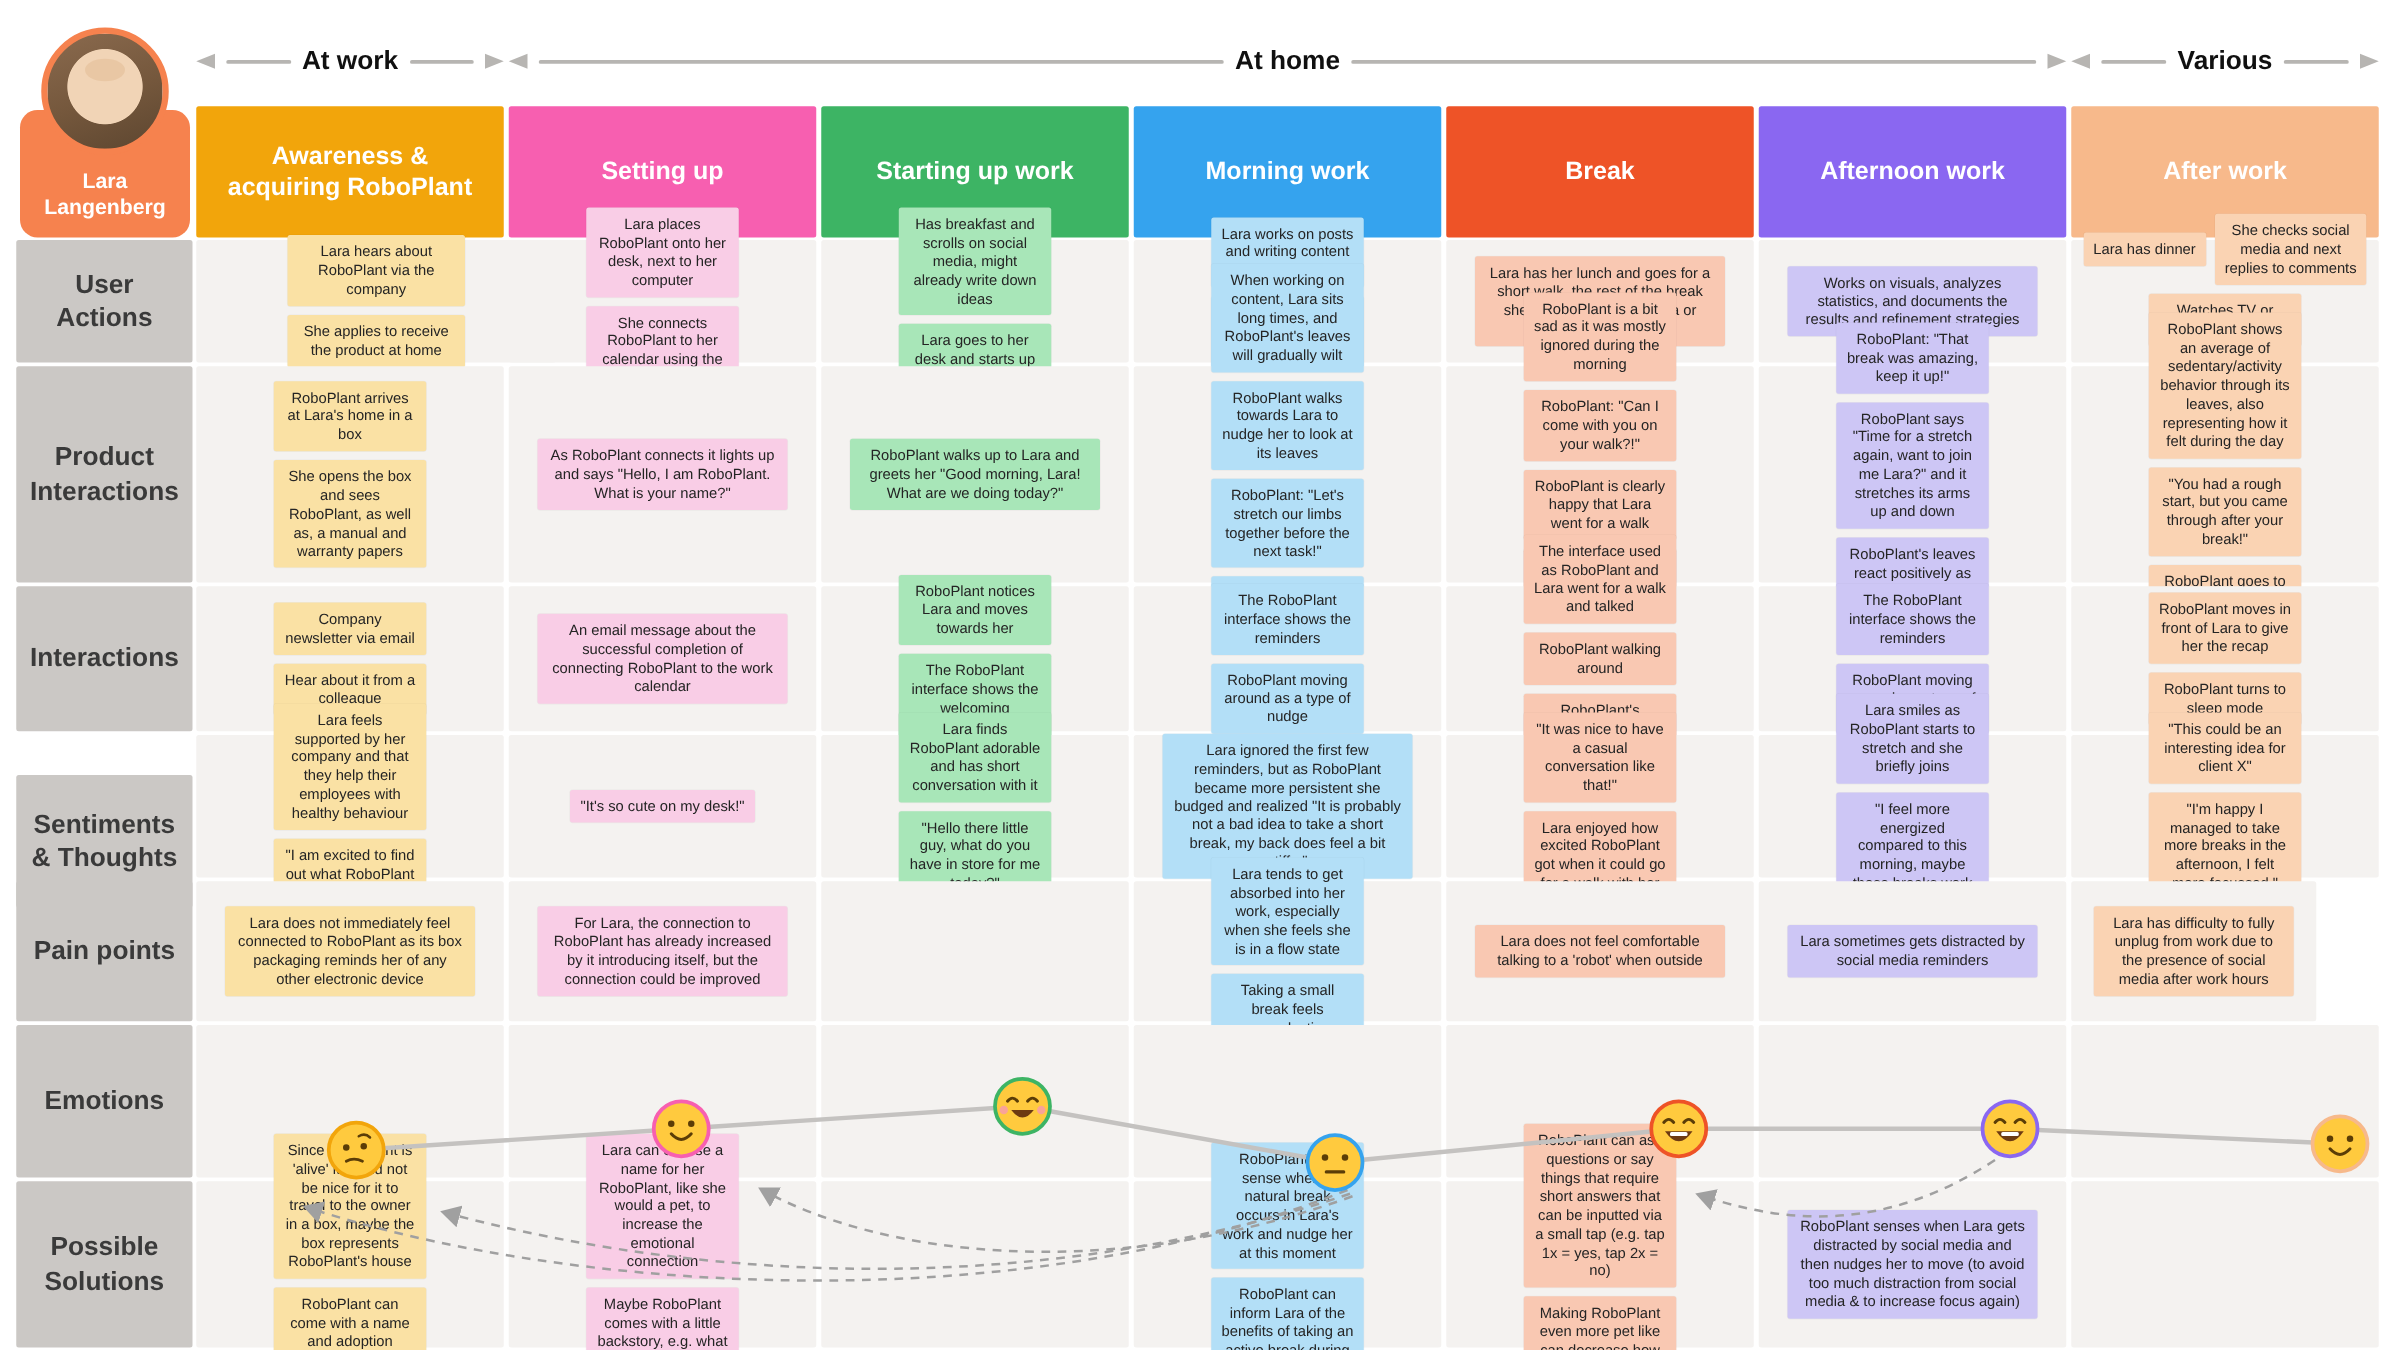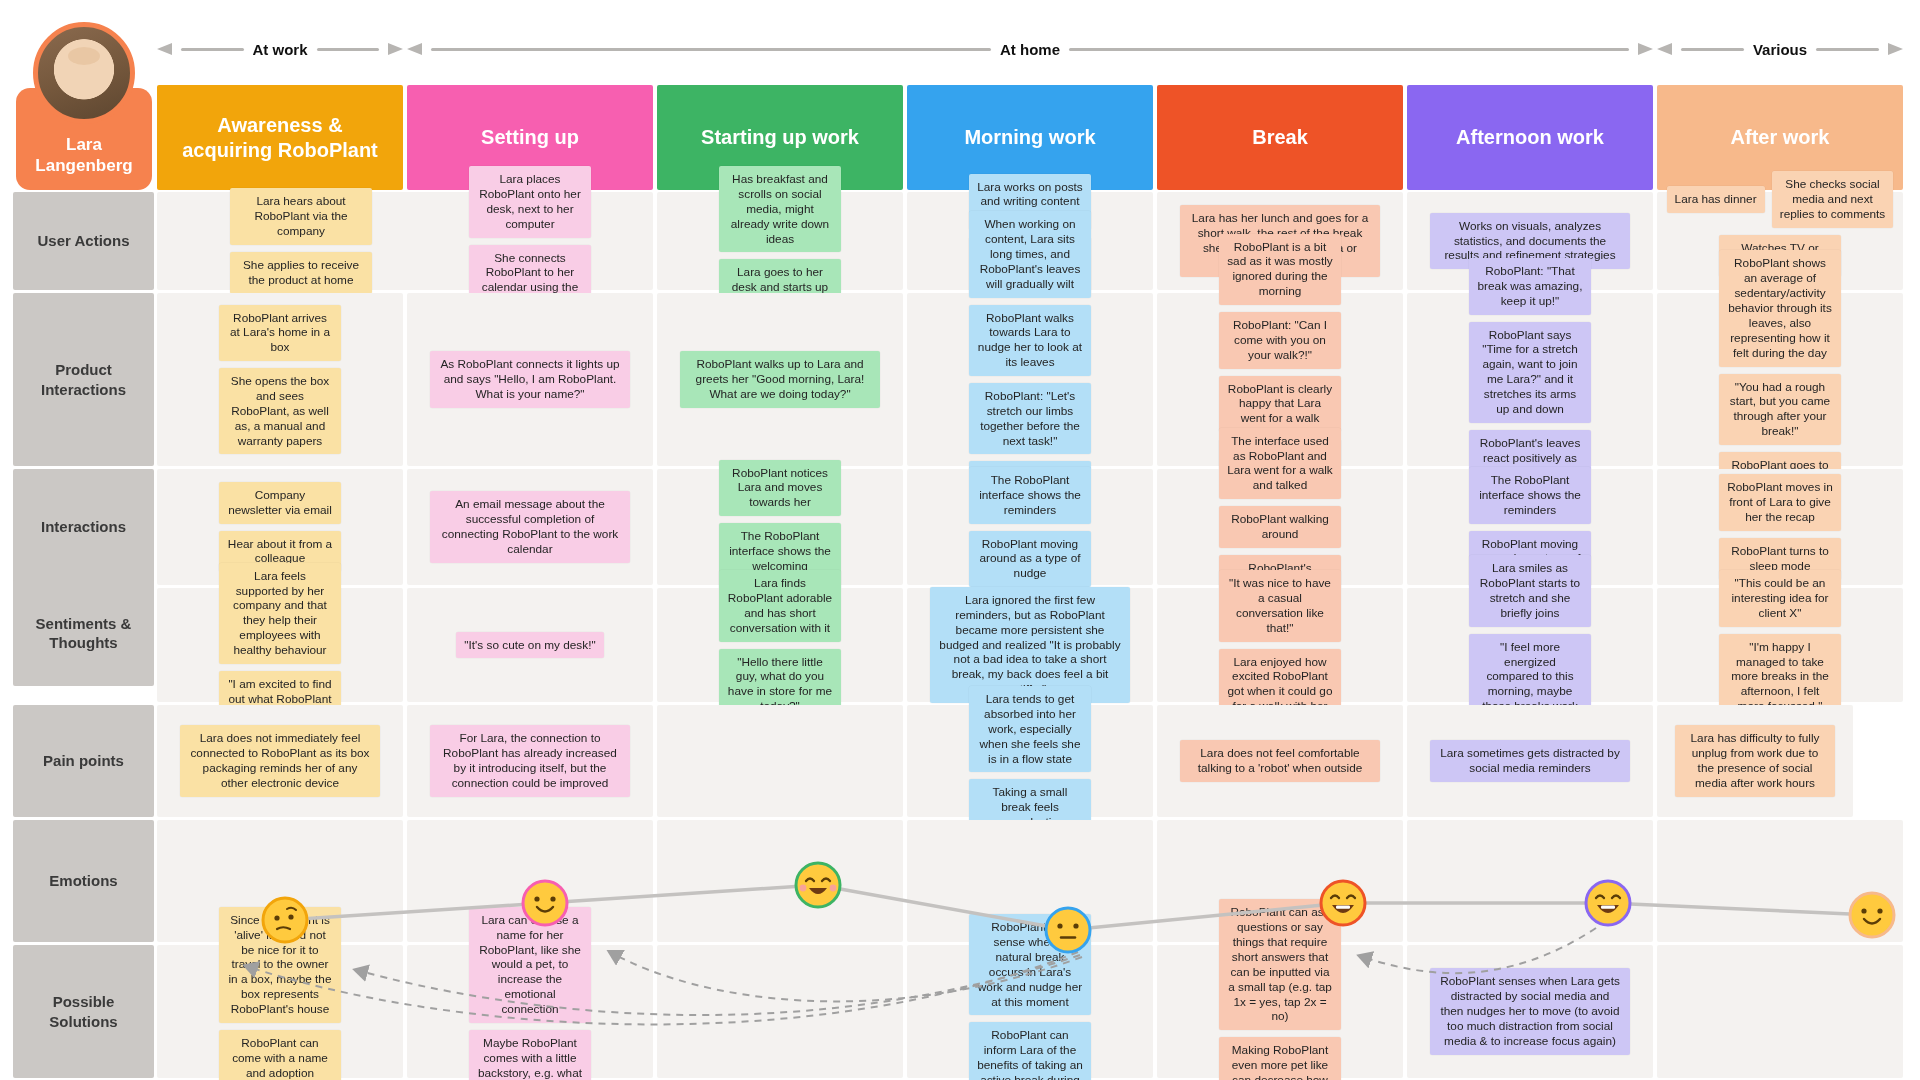--- a/index.html
+++ b/index.html
@@ -27,32 +27,32 @@
   .avatar::after{
     content:"";position:absolute;left:30px;top:20px;width:32px;height:18px;border-radius:50%;
     background:#e9c7a4;
   }
   
   .phase{position:absolute;top:36px;height:26px;display:flex;align-items:center;gap:9px;}
   .phase .line{flex:1;height:3px;background:#b7b5b2;border-radius:2px;}
   .phase .ah{width:0;height:0;border:6px solid transparent;}
   .phase .ah-left{border-left:0;border-right:15px solid #b7b5b2;}
   .phase .ah-right{border-right:0;border-left:15px solid #b7b5b2;}
-  .phase .plabel{font-weight:bold;font-size:15px;color:#101010;white-space:nowrap;}
+  .phase .plabel{font-weight:bold;font-size:21px;color:#101010;white-space:nowrap;}
   
   .col-header{
     position:absolute;top:85px;height:105px;border-radius:2px;
     display:flex;align-items:center;justify-content:center;text-align:center;
     color:#ffffff;font-weight:bold;font-size:20px;line-height:1.25;padding:0 16px;box-sizing:border-box;
   }
   
   .row-label{
     position:absolute;left:13px;width:141px;background:#CBC8C5;border-radius:2px;
     display:flex;align-items:center;justify-content:center;text-align:center;
-    font-weight:bold;font-size:15px;color:#3a3a3a;line-height:1.3;padding:12px 12px;box-sizing:border-box;
+    font-weight:bold;font-size:21px;color:#3a3a3a;line-height:1.3;padding:12px 12px;box-sizing:border-box;
   }
   .cell{
     position:absolute;background:#F4F2F0;border-radius:2px;box-sizing:border-box;
     display:flex;flex-wrap:wrap;align-items:center;justify-content:center;align-content:center;
     gap:7px;padding:7px 8px;
   }
   .sticky{
     border-radius:2px;padding:6px 8px;font-size:11.8px;line-height:1.26;text-align:center;
     color:#242424;box-shadow:0 0 0 0.5px rgba(0,0,0,0.04);
   }
@@ -186,21 +186,21 @@
         <div class="sticky" style="background: rgb(249, 200, 178); max-width: 46%;">RoboPlant's expression changing from sad to happy</div>
       </div>
       <div class="cell" style="left: 1407px; width: 246px; top: 469px; height: 116px;">
         <div class="sticky" style="background: rgb(205, 198, 245); max-width: 46%;">The RoboPlant interface shows the reminders</div>
         <div class="sticky" style="background: rgb(205, 198, 245); max-width: 46%;">RoboPlant moving around as a type of nudge</div>
       </div>
       <div class="cell" style="left: 1657px; width: 246px; top: 469px; height: 116px;">
         <div class="sticky" style="background: rgb(250, 211, 179); max-width: 46%;">RoboPlant moves in front of Lara to give her the recap</div>
         <div class="sticky" style="background: rgb(250, 211, 179); max-width: 46%;">RoboPlant turns to sleep mode</div>
       </div>
-      <div class="row-label" style="top: 580px; height: 106px;">Sentiments &amp; Thoughts</div>
+      <div class="row-label" style="top: 620px; height: 106px;">Sentiments &amp; Thoughts</div>
       <div class="cell" style="left: 157px; width: 246px; top: 588px; height: 114px;">
         <div class="sticky" style="background: rgb(250, 225, 164); max-width: 46%;">Lara feels supported by her company and that they help their employees with healthy behaviour</div>
         <div class="sticky" style="background: rgb(250, 225, 164); max-width: 46%;">"I am excited to find out what RoboPlant can do"</div>
       </div>
       <div class="cell" style="left: 407px; width: 246px; top: 588px; height: 114px;">
         <div class="sticky" style="background: rgb(249, 205, 230); max-width: 80%;">"It's so cute on my desk!"</div>
       </div>
       <div class="cell" style="left: 657px; width: 246px; top: 588px; height: 114px;">
         <div class="sticky" style="background: rgb(168, 230, 184); max-width: 46%;">Lara finds RoboPlant adorable and has short conversation with it</div>
         <div class="sticky" style="background: rgb(168, 230, 184); max-width: 46%;">"Hello there little guy, what do you have in store for me today?"</div>

